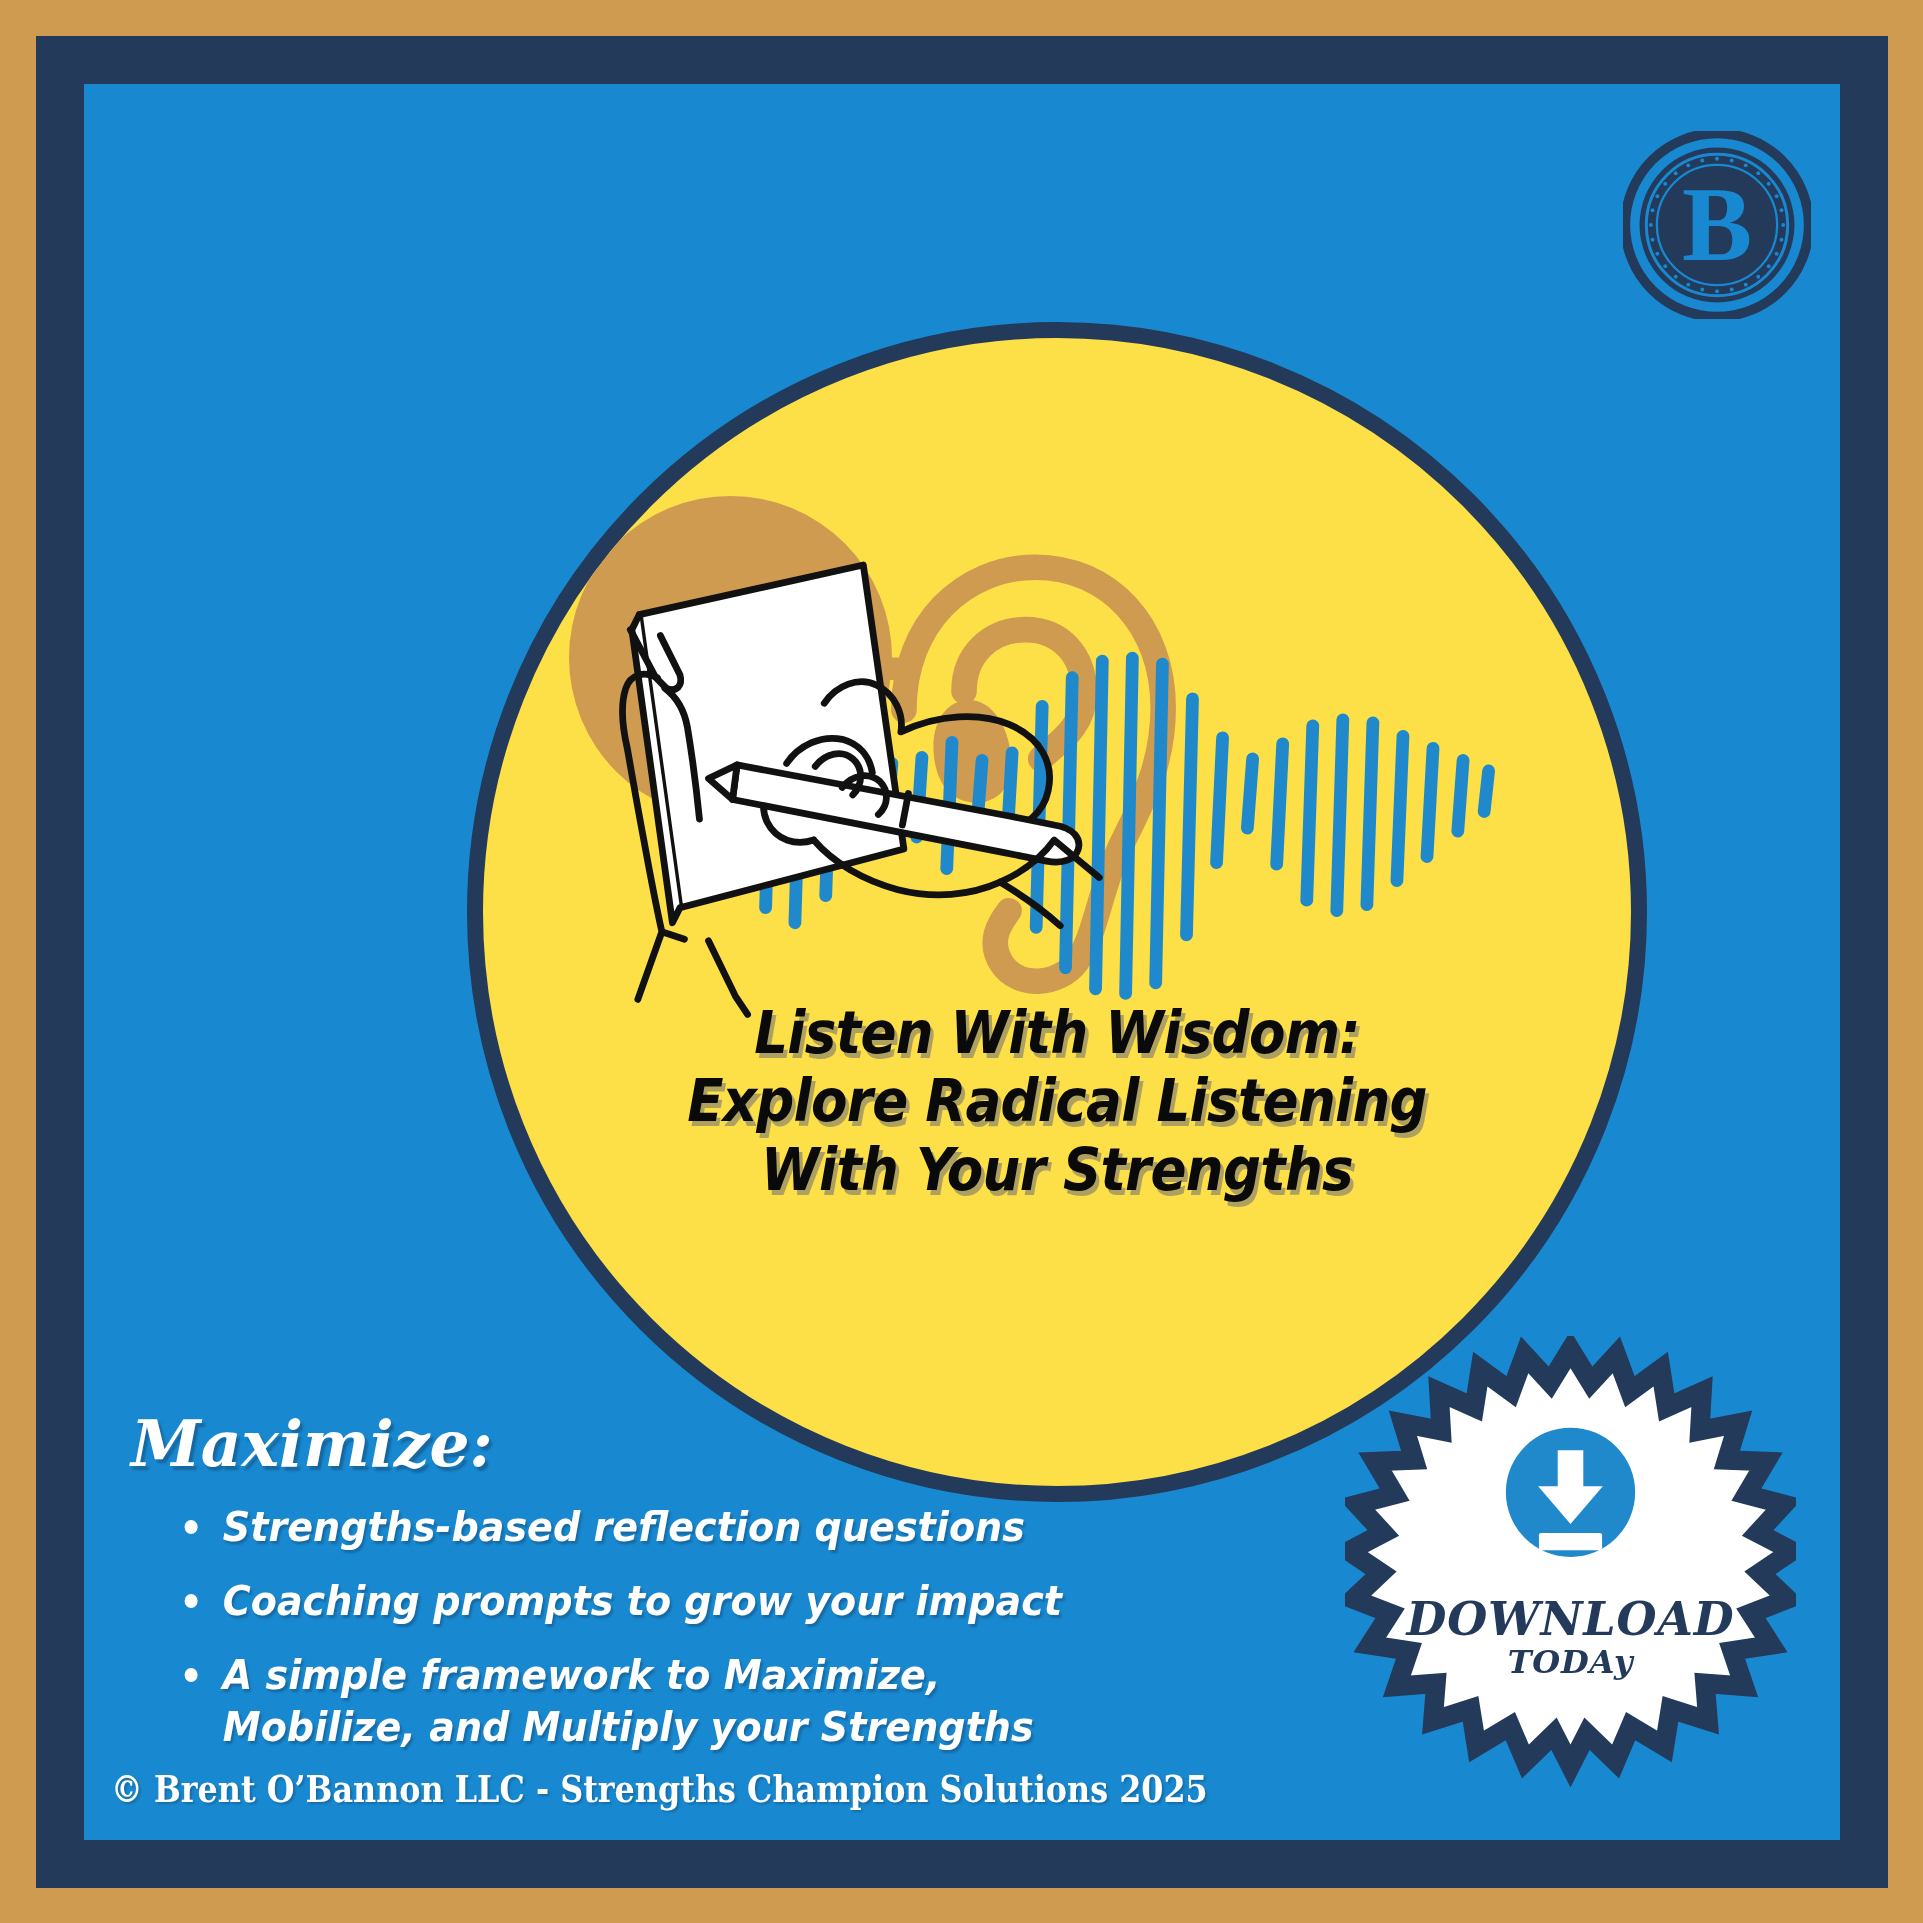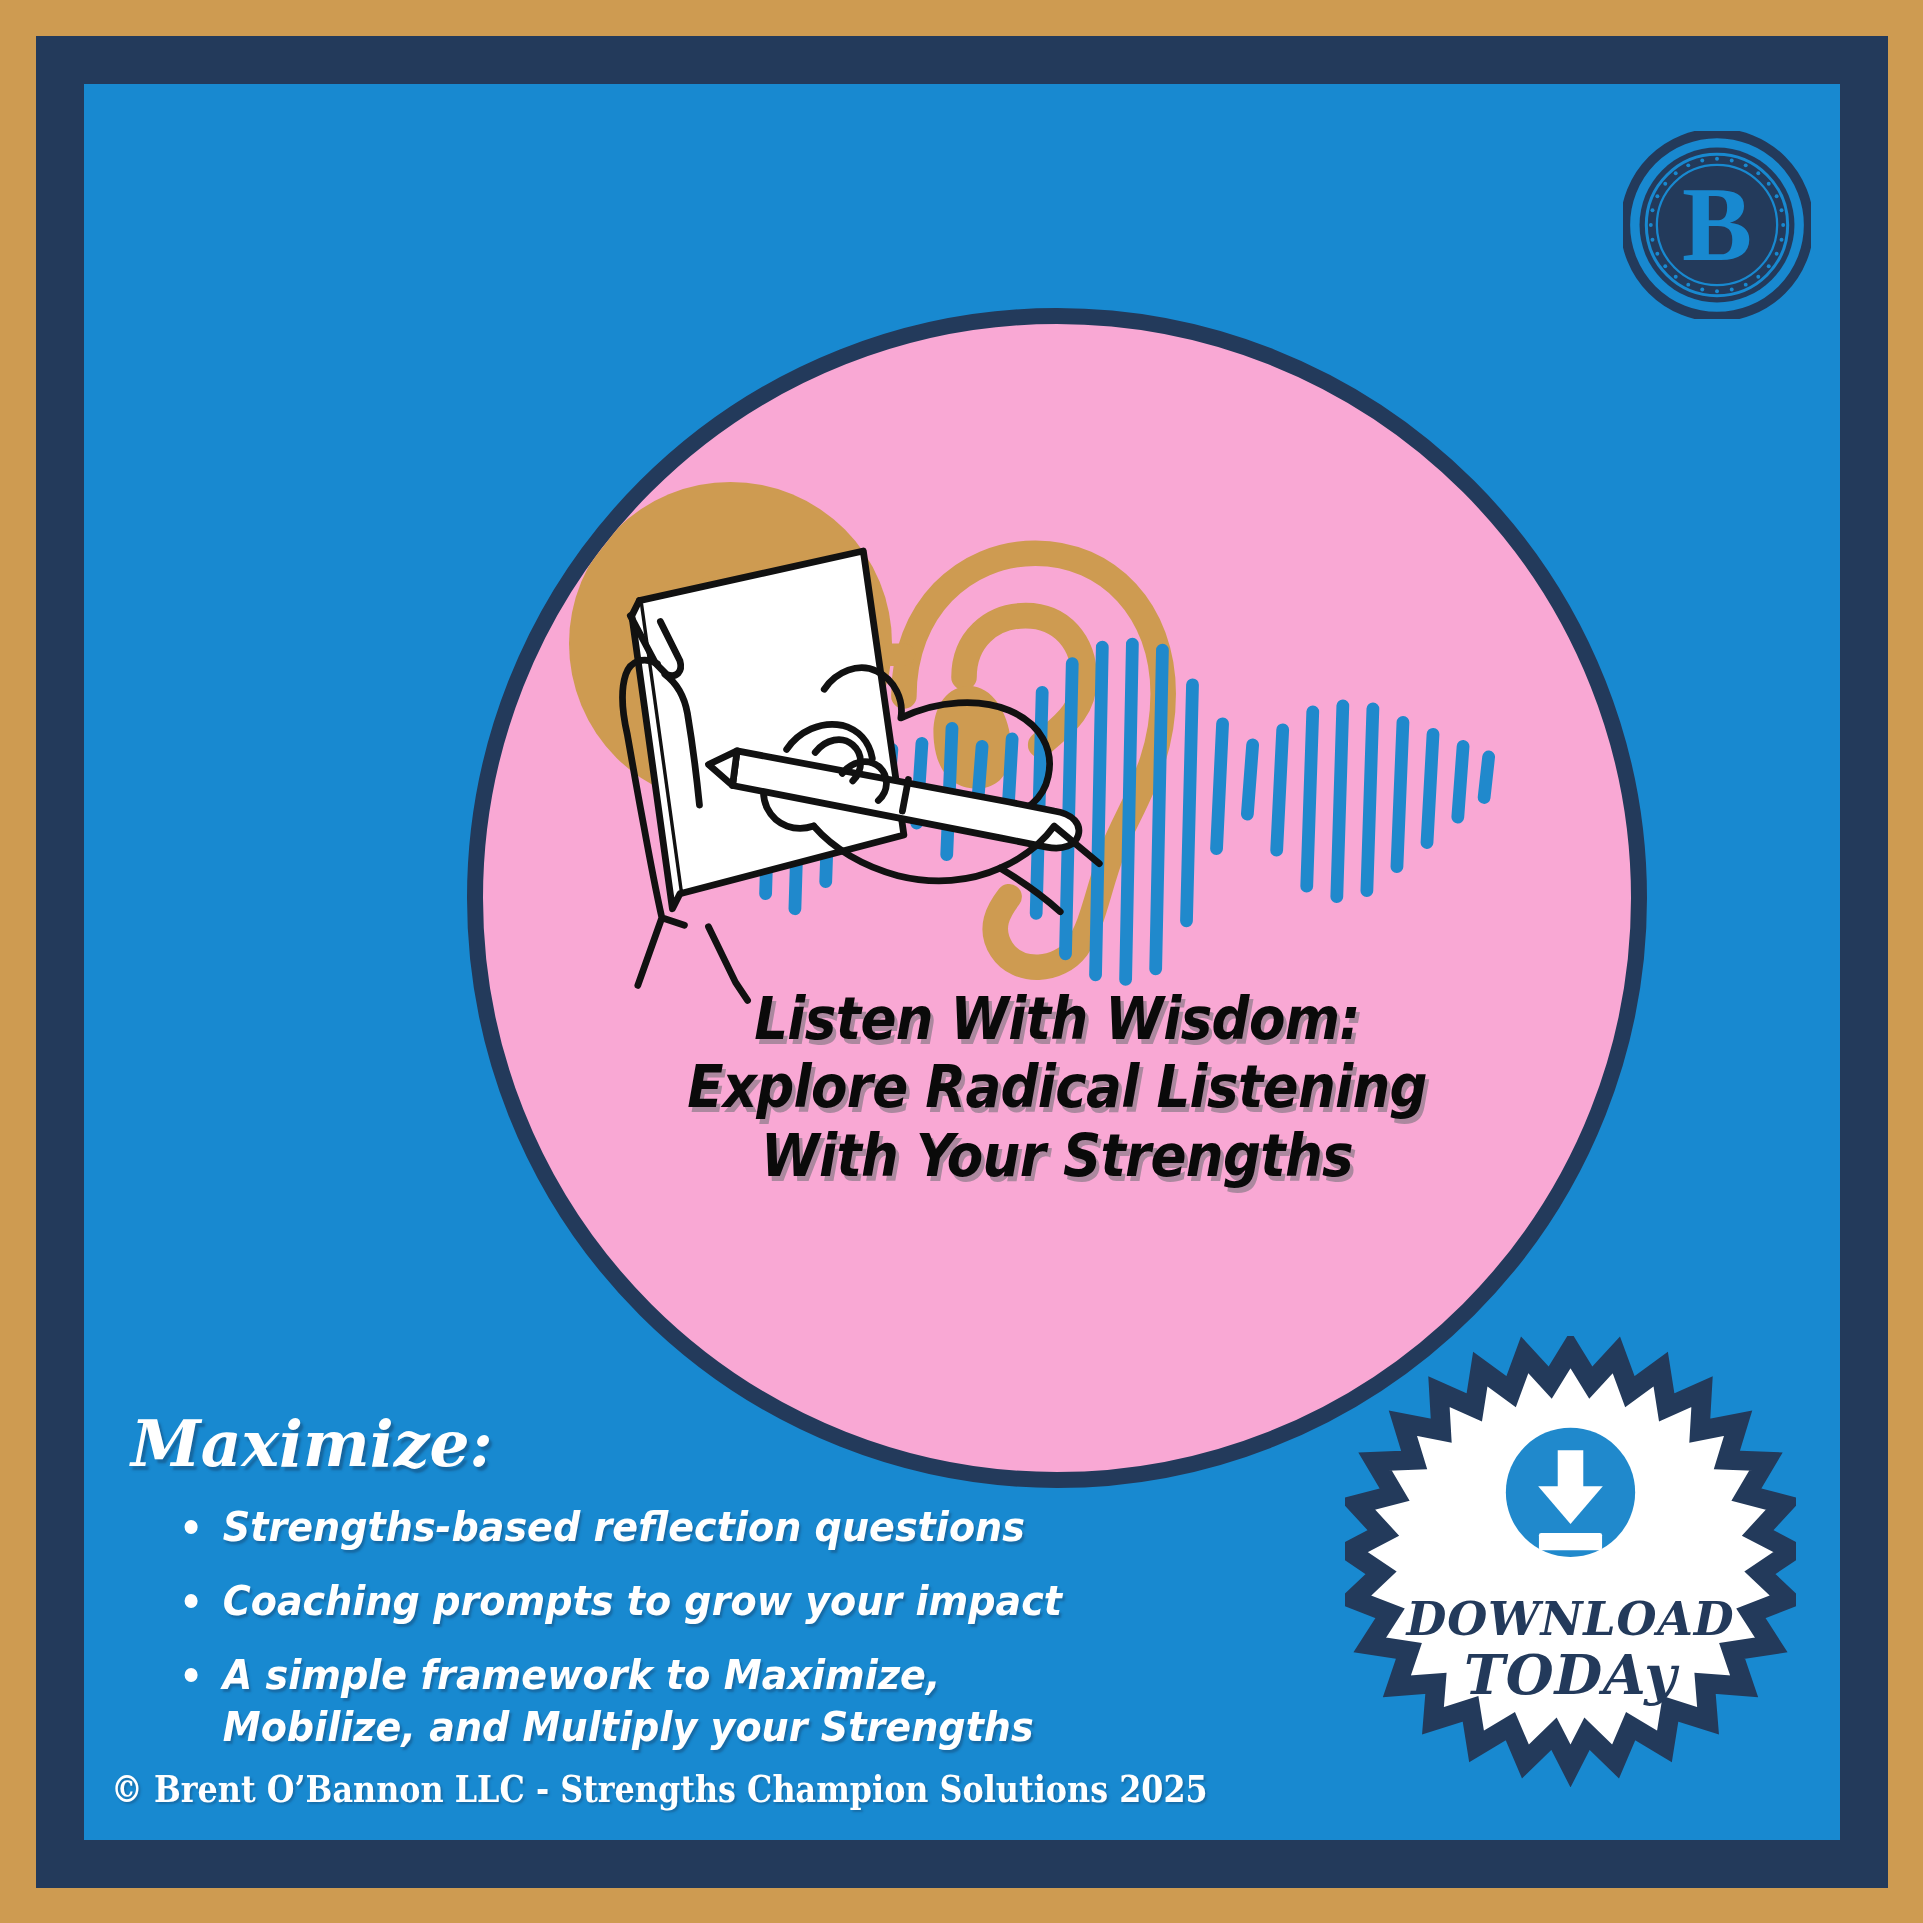--- a/index.html
+++ b/index.html
@@ -11,22 +11,22 @@
   }
   .stage{position:absolute;inset:0;width:1924px;height:1924px;overflow:hidden;}
 
   
   .tan-frame{position:absolute;left:0;top:0;width:1924px;height:1924px;background:#CE9B51;}
   .navy-frame{position:absolute;left:36px;top:36px;right:36px;bottom:36px;background:#233A5B;}
   .blue-panel{position:absolute;left:84px;top:84px;right:84px;bottom:84px;background:#1889D0;}
 
   
   .disc{
-    position:absolute;left:383px;top:224px;width:1180px;height:1180px;
-    border-radius:50%;background:#f9a8d4;border:16.5px solid #233A5B;
+    position:absolute;left:383px;top:238px;width:1180px;height:1180px;
+    border-radius:50%;background:#fde047;border:16.5px solid #233A5B;
     box-sizing:border-box;overflow:hidden;
   }
 
   
   .tan-blob{position:absolute;left:86px;top:158px;width:323px;height:323px;border-radius:50%;background:#CE9B51;}
 
   
   .illus{position:absolute;left:0;top:0;width:1180px;height:1180px;}
 
   
@@ -77,21 +77,21 @@
     white-space:nowrap;
   }
 
   
   .badge{position:absolute;left:1345px;top:1362px;width:451px;height:451px;}
   .badge-text{
     position:absolute;left:0;right:0;top:259px;text-align:center;
     font-family:"DejaVu Serif", serif;font-weight:bold;
     color:#233A5B;font-size:46px;line-height:1.08;letter-spacing:0.8px;
   }
-  .badge-text .l2{font-size:55px;}
+  .badge-text .l2{font-size:32px;}
 
   
   .banner-wrap{position:absolute;left:-421px;top:-316px;width:1804px;height:1022px;transform:rotate(-37.5deg);transform-origin:0 0;}
   .banner-text{
     position:absolute;left:0;top:0;width:1804px;height:271px;
     display:flex;align-items:center;justify-content:flex-end;
     padding-right:248px;box-sizing:border-box;
   }
 </style>
 </head>

